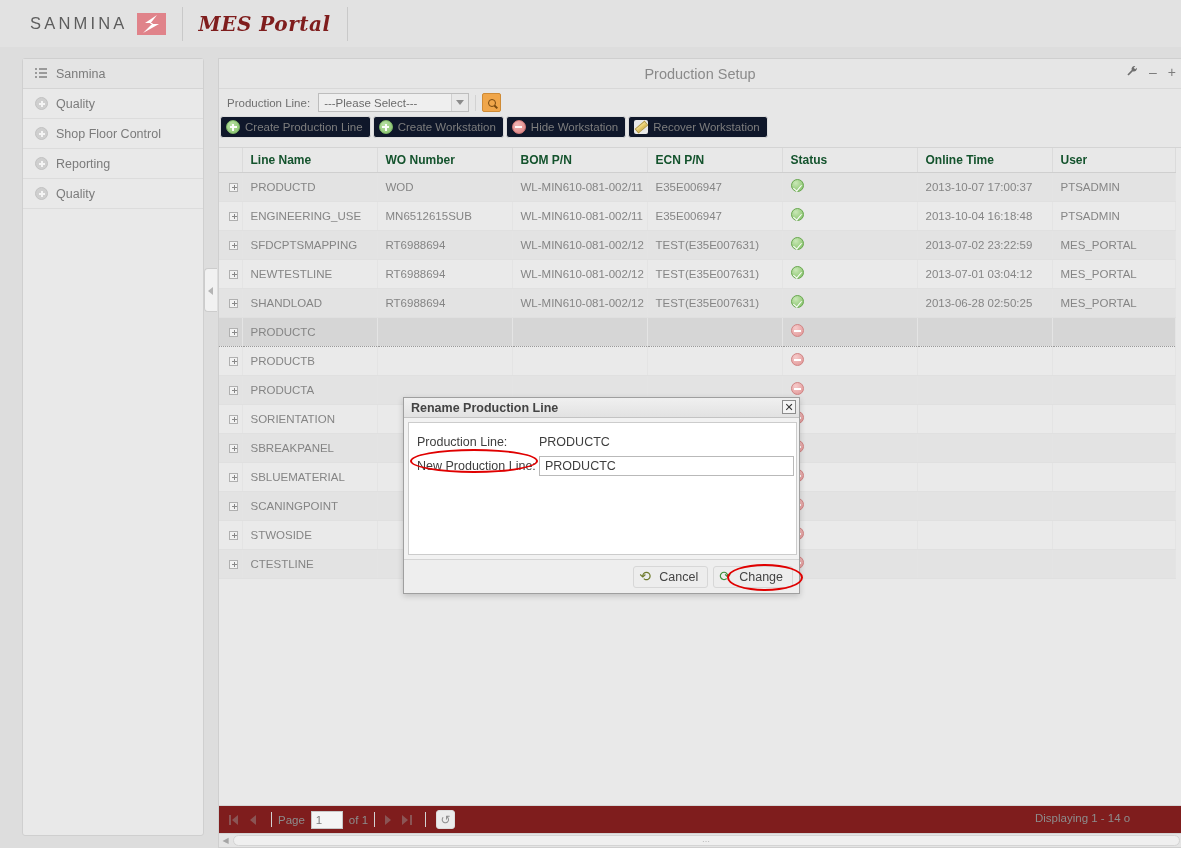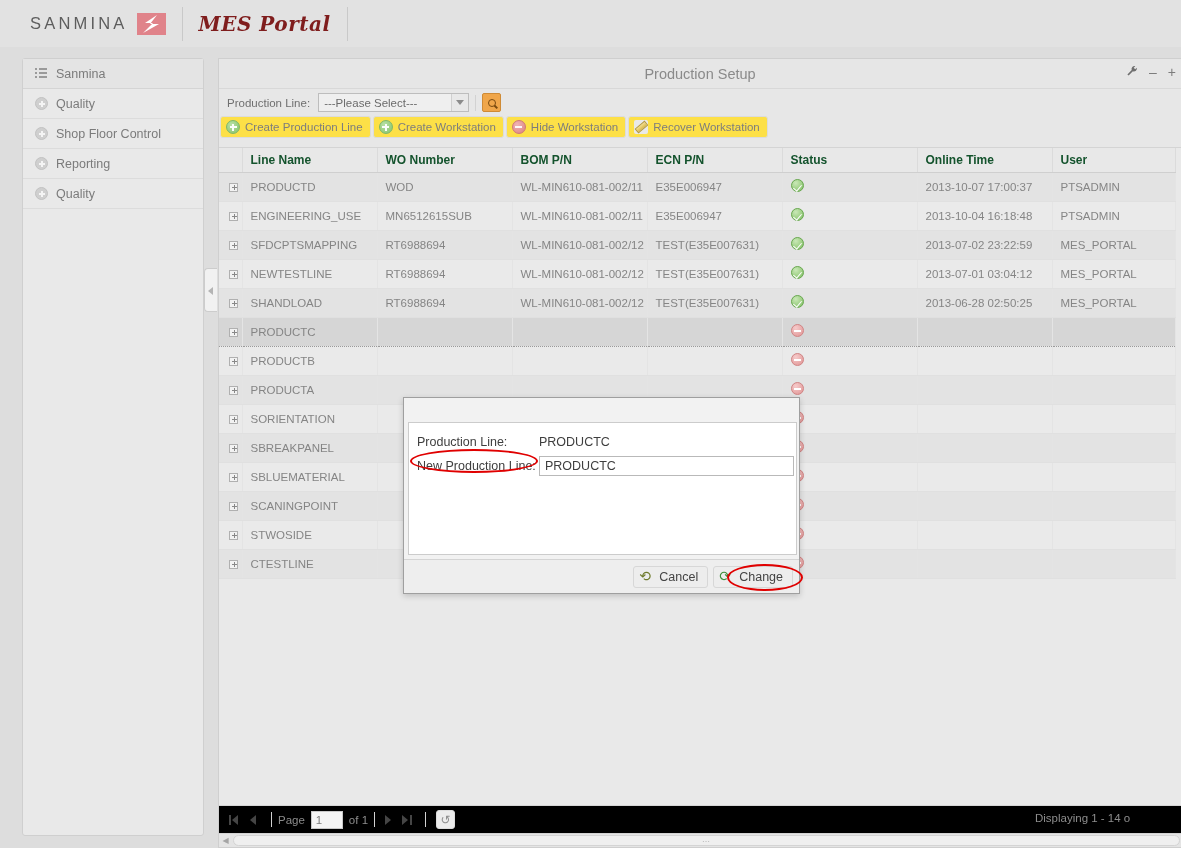--- a/index.html
+++ b/index.html
@@ -228,21 +228,21 @@
 
   .btn-row {
     height: 22px;
     display: flex; align-items: stretch;
     background: #e7e7e7;
     padding-left: 1px;
   }
   .tbtn {
     display: flex; align-items: center;
     padding: 0 7px 0 5px;
-    background: #fde047;
+    background: #0f172a;
     border: 1px solid #dcdcdc;
     border-radius: 3px;
     margin-right: 2px;
     font-size: 11.5px;
     color: #7d7d7d;
     cursor: pointer;
     white-space: nowrap;
   }
   .bi { width: 14px; height: 14px; margin-right: 5px; flex: 0 0 auto; position: relative; }
   .bi-add {
@@ -355,21 +355,21 @@
     position: absolute; left: 2px; top: 5px;
     width: 7px; height: 2px;
     background: #ffffff;
   }
 
   
   .bottom-bar {
     position: absolute;
     left: 0; bottom: 14px;
     width: 962px; height: 28px;
-    background: #000000;
+    background: #7f1d1d;
     border-top: 1px solid #d5d5d5;
     display: flex; align-items: center;
     padding-left: 8px;
     font-size: 11.5px;
     color: #8d8d8d;
   }
   .pg-btn {
     width: 16px; height: 16px;
     margin-right: 3px;
     position: relative;
@@ -814,20 +814,24 @@
     <div class="hscroll">
       <span class="hs-arrow">◀</span>
       <div class="hs-track">
         <span class="hs-grip">⋯</span>
       </div>
     </div>
 
   </div>
 
   <div class="modal">
+    <div class="modal-head">
+      <span class="modal-title">Rename Production Line</span>
+      <span class="modal-close">✕</span>
+    </div>
     <div class="modal-body">
       <div class="m-row">
         <span class="m-label">Production Line:</span>
         <span class="m-value">PRODUCTC</span>
       </div>
       <div class="m-row">
         <span class="m-label">New Production Line:</span>
         <input class="m-input" type="text" value="PRODUCTC" style="">
       </div>
     </div>

